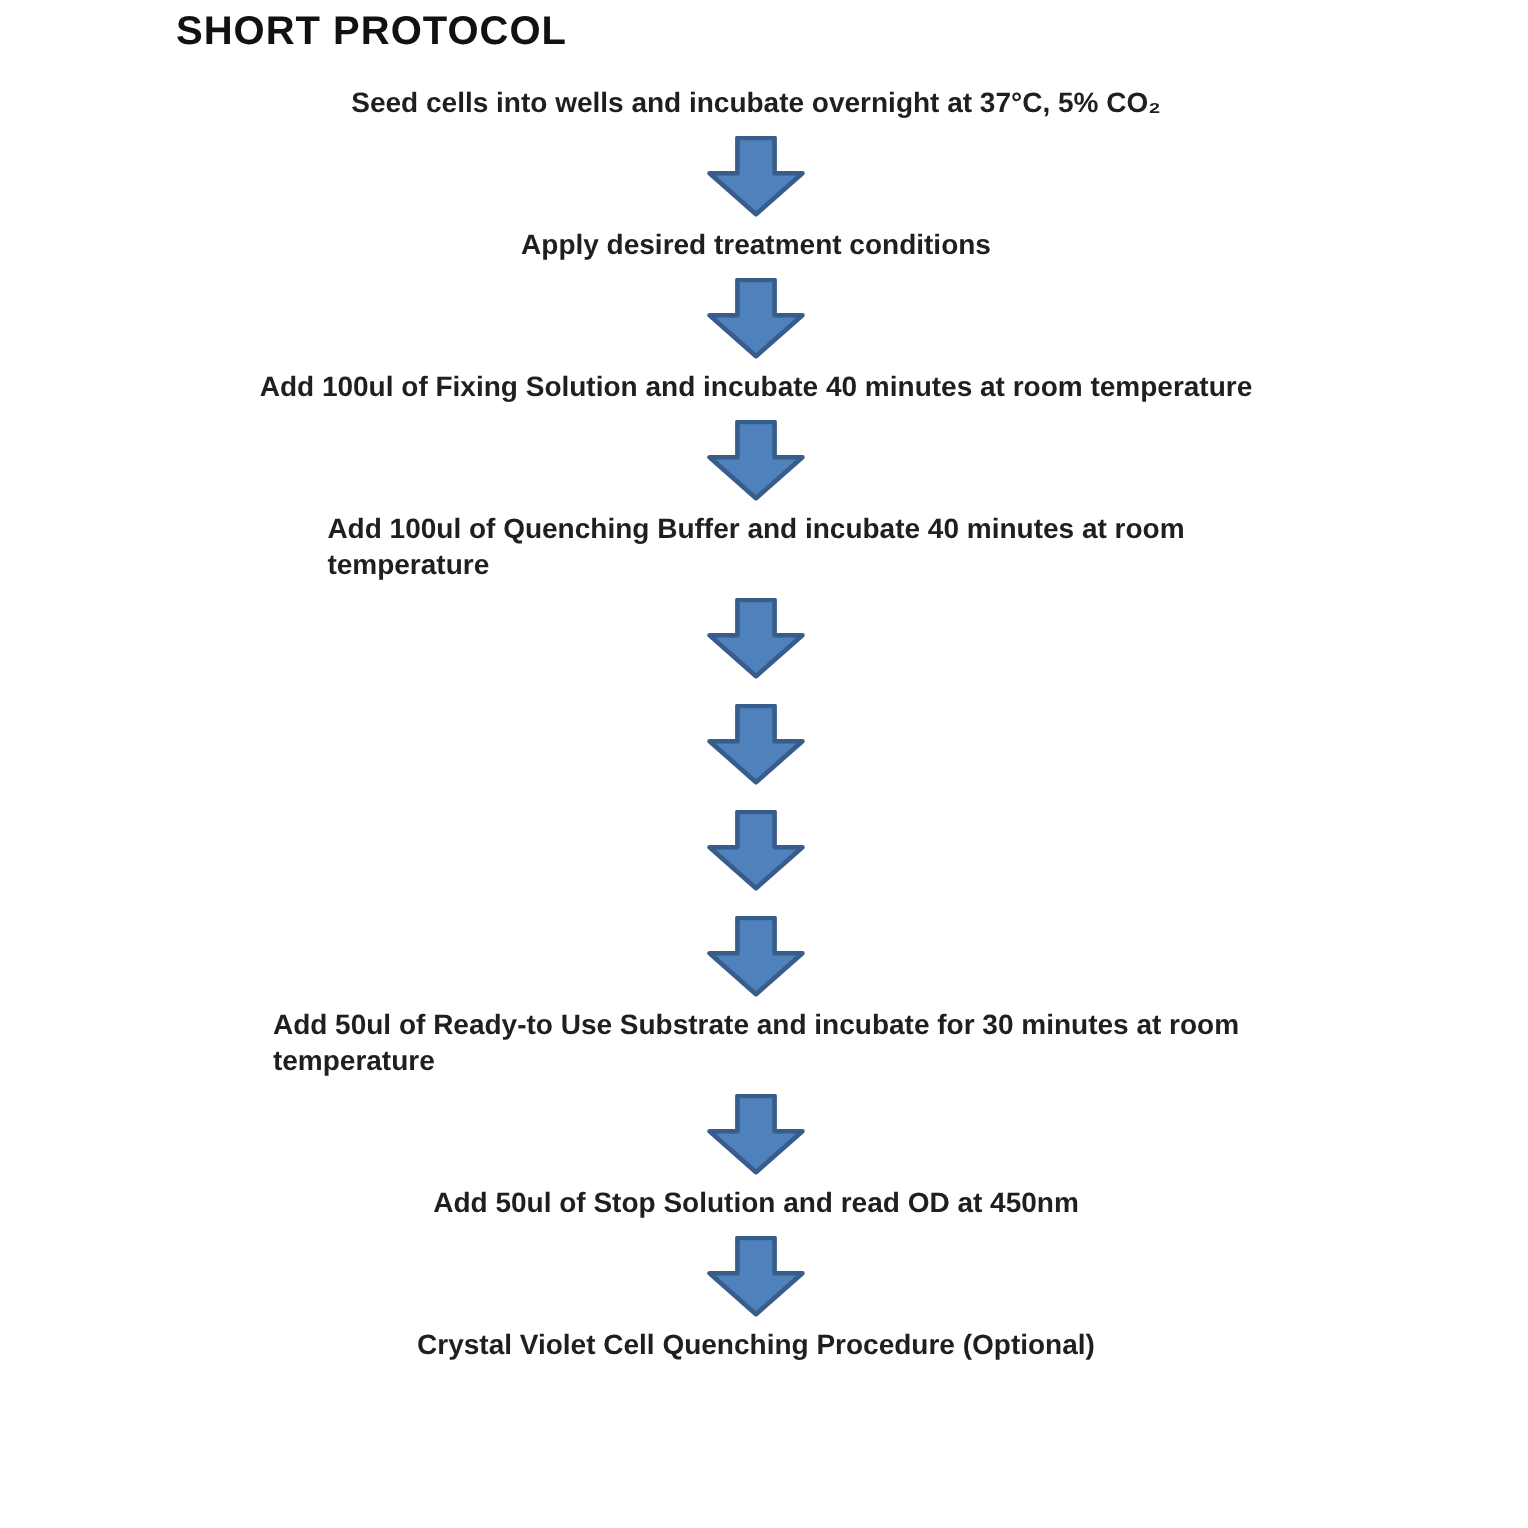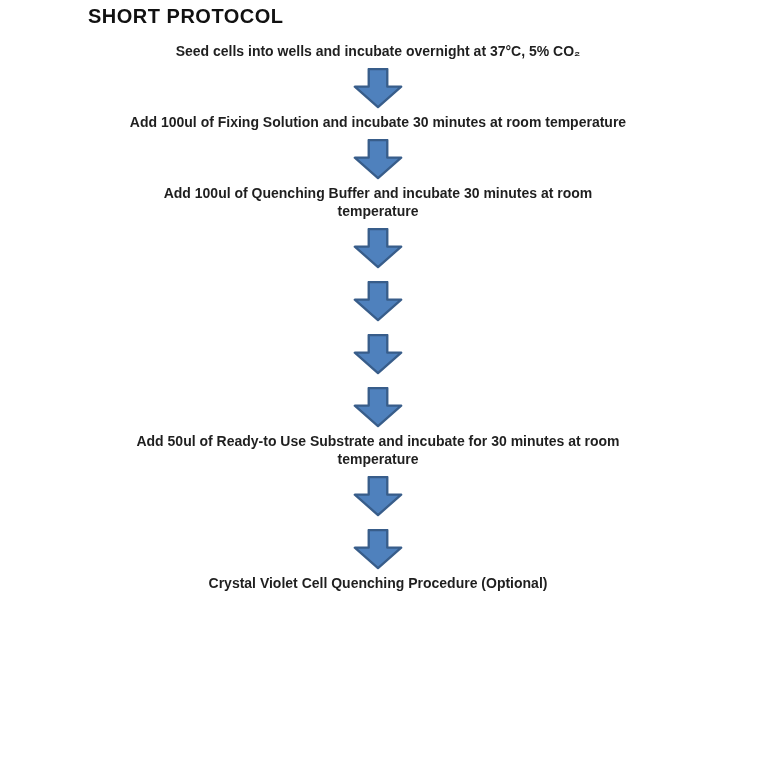--- a/index.html
+++ b/index.html
@@ -32,21 +32,20 @@
   .step {
     display: flex;
     flex-direction: column;
     align-items: center;
     width: 100%;
   }
   .step-text {
     font-size: 14px;
     line-height: 18px;
     font-weight: 700;
-    text-align: center;
     white-space: pre-line;
     color: #1f1f1f;
   }
   .arrow {
     margin: 8px auto 4px auto;
     width: 52px;
     height: 41px;
     display: block;
   }
   .arrow svg {
@@ -63,32 +62,40 @@
   <div class="steps">
   <div class="step">
     <div class="step-text">Seed cells into wells and incubate overnight at 37°C, 5% CO₂</div>
     <div class="arrow">
       <svg viewBox="0 0 56 44" xmlns="http://www.w3.org/2000/svg">
         <path d="M18 1 L38 1 L38 20 L53 20 L28 42 L3 20 L18 20 Z" stroke-width="2.5" stroke-linejoin="round" fill="#4f81bd" stroke="#385d8a"></path>
       </svg>
     </div>
   </div>
 
-
   <div class="step">
-    <div class="step-text">Add 100ul of Fixing Solution and incubate 30 minutes at room temperature</div>
+    <div class="step-text">Apply desired treatment conditions</div>
     <div class="arrow">
       <svg viewBox="0 0 56 44" xmlns="http://www.w3.org/2000/svg">
         <path d="M18 1 L38 1 L38 20 L53 20 L28 42 L3 20 L18 20 Z" stroke-width="2.5" stroke-linejoin="round" fill="#4f81bd" stroke="#385d8a"></path>
       </svg>
     </div>
   </div>
 
   <div class="step">
-    <div class="step-text">Add 100ul of Quenching Buffer and incubate 30 minutes at room
+    <div class="step-text">Add 100ul of Fixing Solution and incubate 40 minutes at room temperature</div>
+    <div class="arrow">
+      <svg viewBox="0 0 56 44" xmlns="http://www.w3.org/2000/svg">
+        <path d="M18 1 L38 1 L38 20 L53 20 L28 42 L3 20 L18 20 Z" stroke-width="2.5" stroke-linejoin="round" fill="#4f81bd" stroke="#385d8a"></path>
+      </svg>
+    </div>
+  </div>
+
+  <div class="step">
+    <div class="step-text">Add 100ul of Quenching Buffer and incubate 40 minutes at room
 temperature</div>
     <div class="arrow">
       <svg viewBox="0 0 56 44" xmlns="http://www.w3.org/2000/svg">
         <path d="M18 1 L38 1 L38 20 L53 20 L28 42 L3 20 L18 20 Z" stroke-width="2.5" stroke-linejoin="round" fill="#4f81bd" stroke="#385d8a"></path>
       </svg>
     </div>
   </div>
 
   <div class="step">
     <div class="arrow">
@@ -118,20 +125,21 @@
     <div class="step-text">Add 50ul of Ready-to Use Substrate and incubate for 30 minutes at room
 temperature</div>
     <div class="arrow">
       <svg viewBox="0 0 56 44" xmlns="http://www.w3.org/2000/svg">
         <path d="M18 1 L38 1 L38 20 L53 20 L28 42 L3 20 L18 20 Z" stroke-width="2.5" stroke-linejoin="round" fill="#4f81bd" stroke="#385d8a"></path>
       </svg>
     </div>
   </div>
 
   <div class="step">
+    <div class="step-text">Add 50ul of Stop Solution and read OD at 450nm</div>
     <div class="arrow">
       <svg viewBox="0 0 56 44" xmlns="http://www.w3.org/2000/svg">
         <path d="M18 1 L38 1 L38 20 L53 20 L28 42 L3 20 L18 20 Z" stroke-width="2.5" stroke-linejoin="round" fill="#4f81bd" stroke="#385d8a"></path>
       </svg>
     </div>
   </div>
 
   <div class="step">
     <div class="step-text">Crystal Violet Cell Quenching Procedure (Optional)</div>
 

